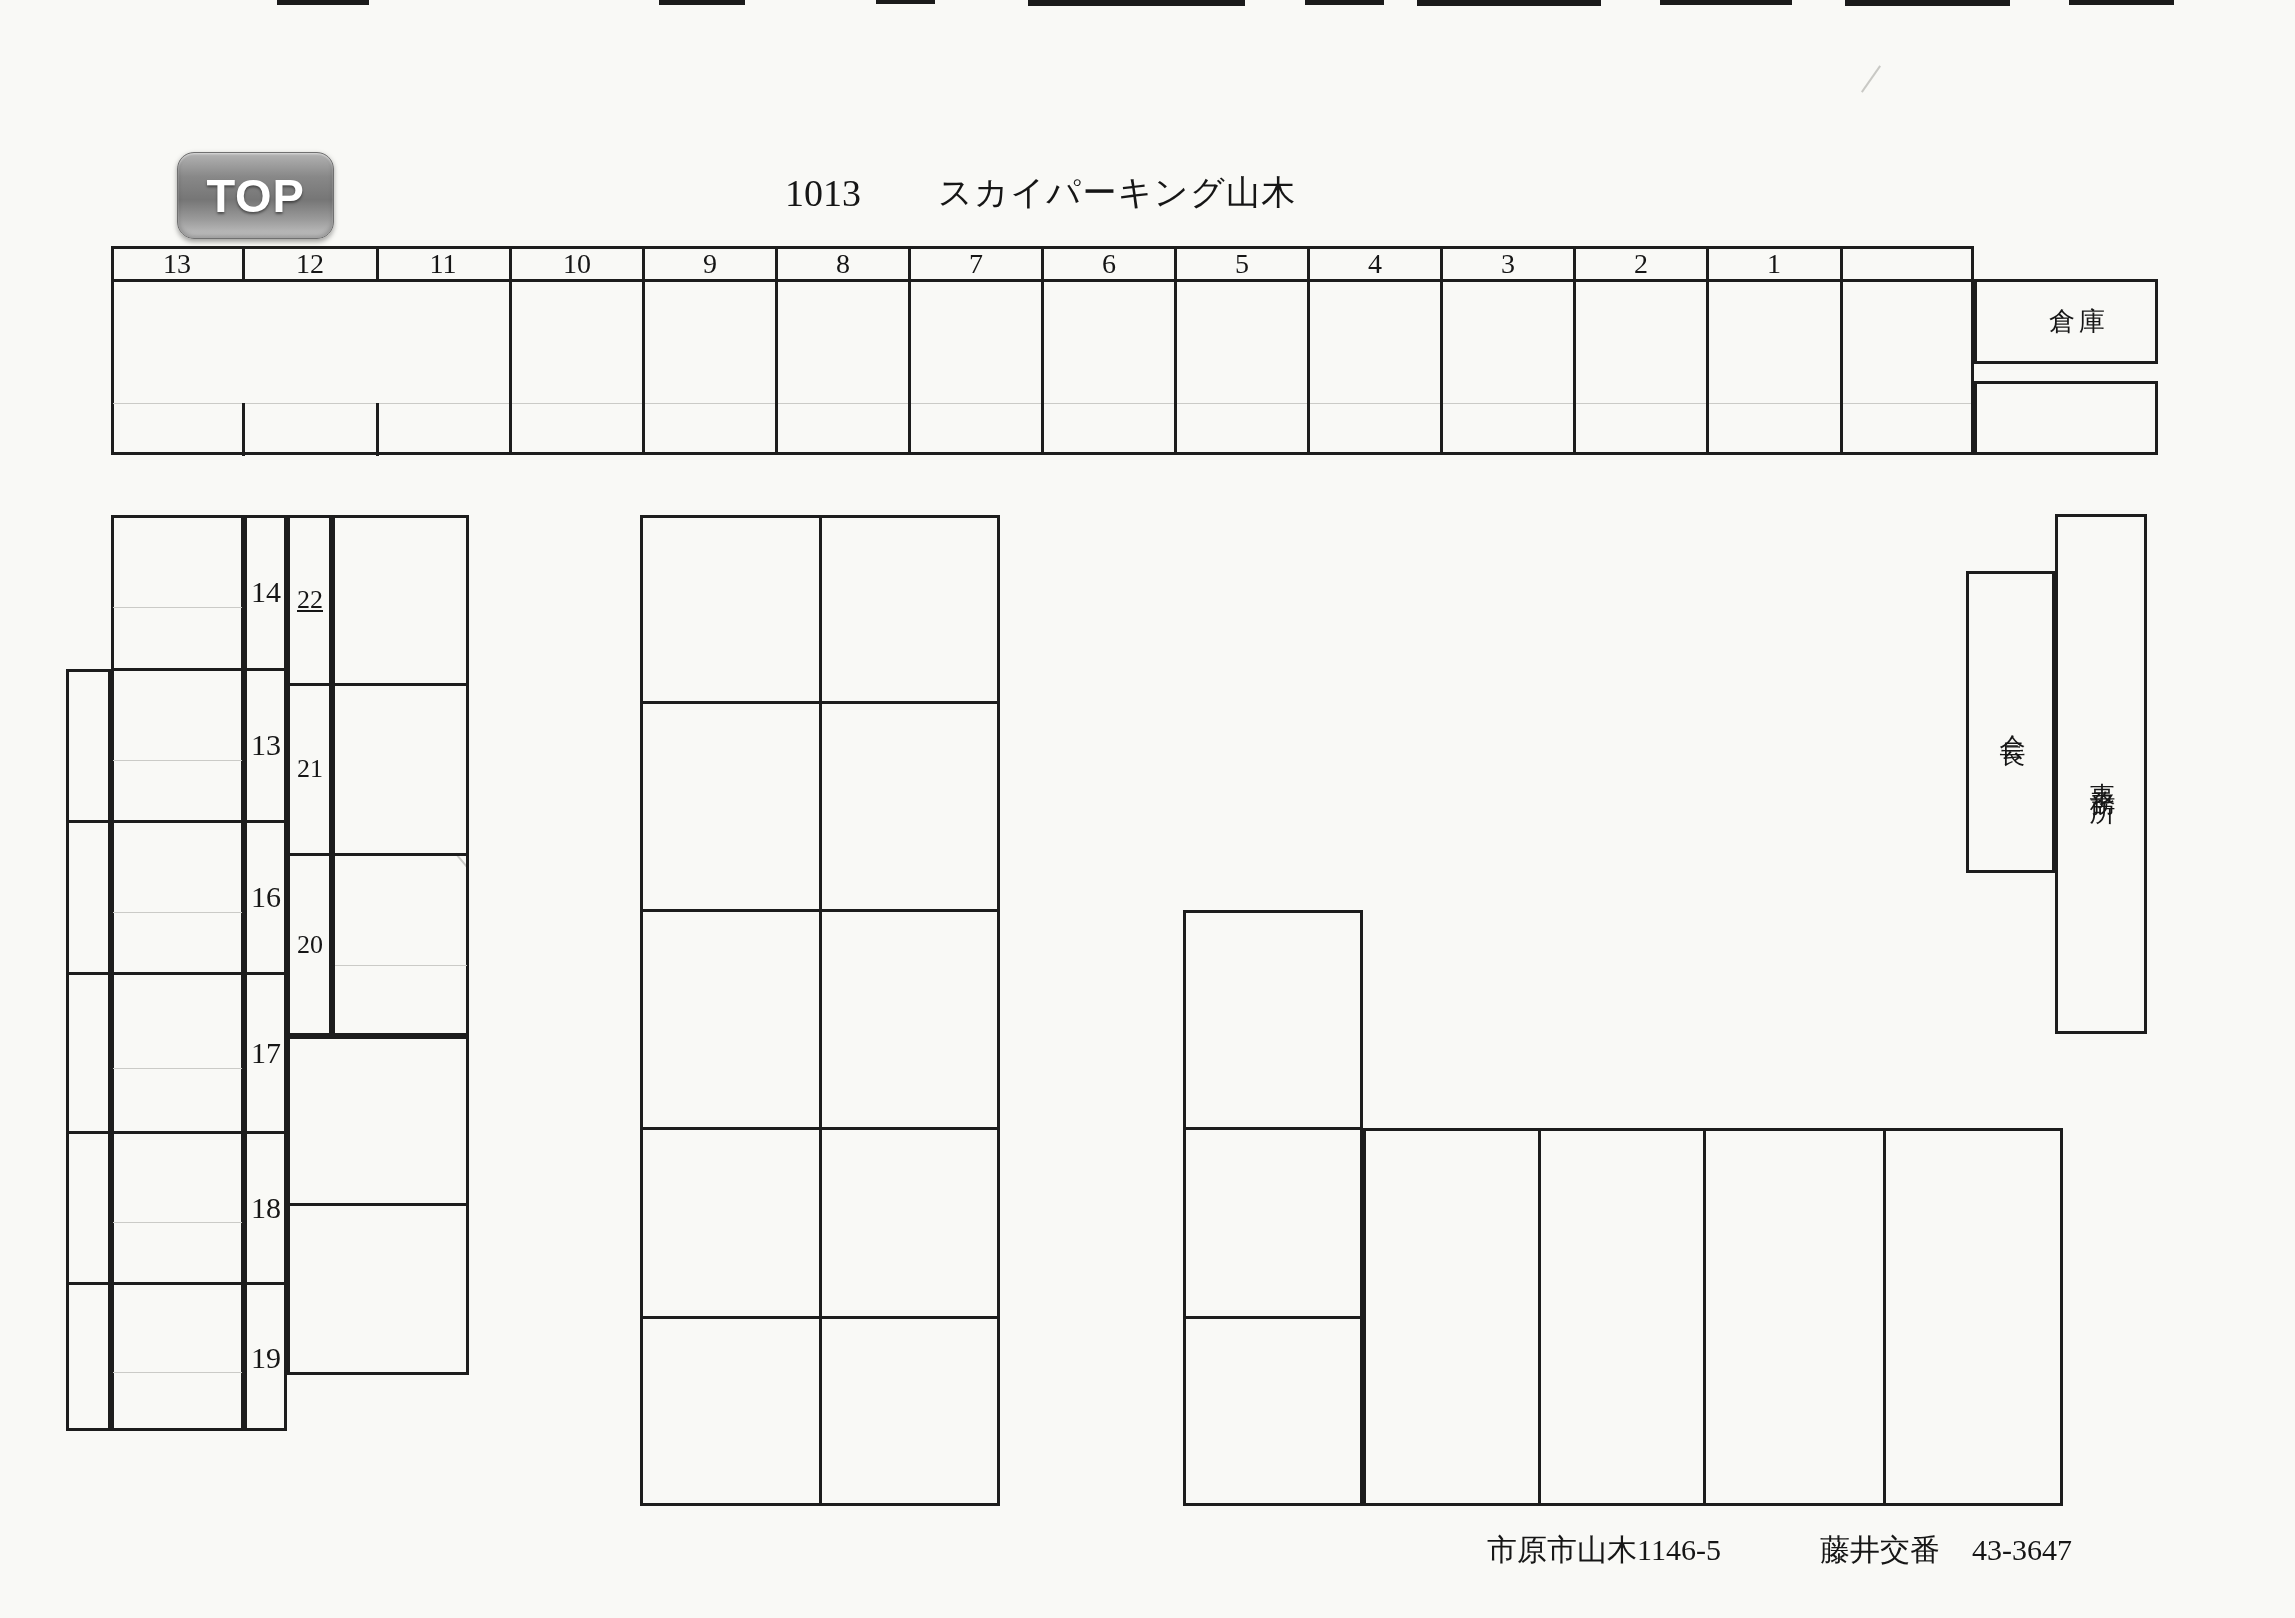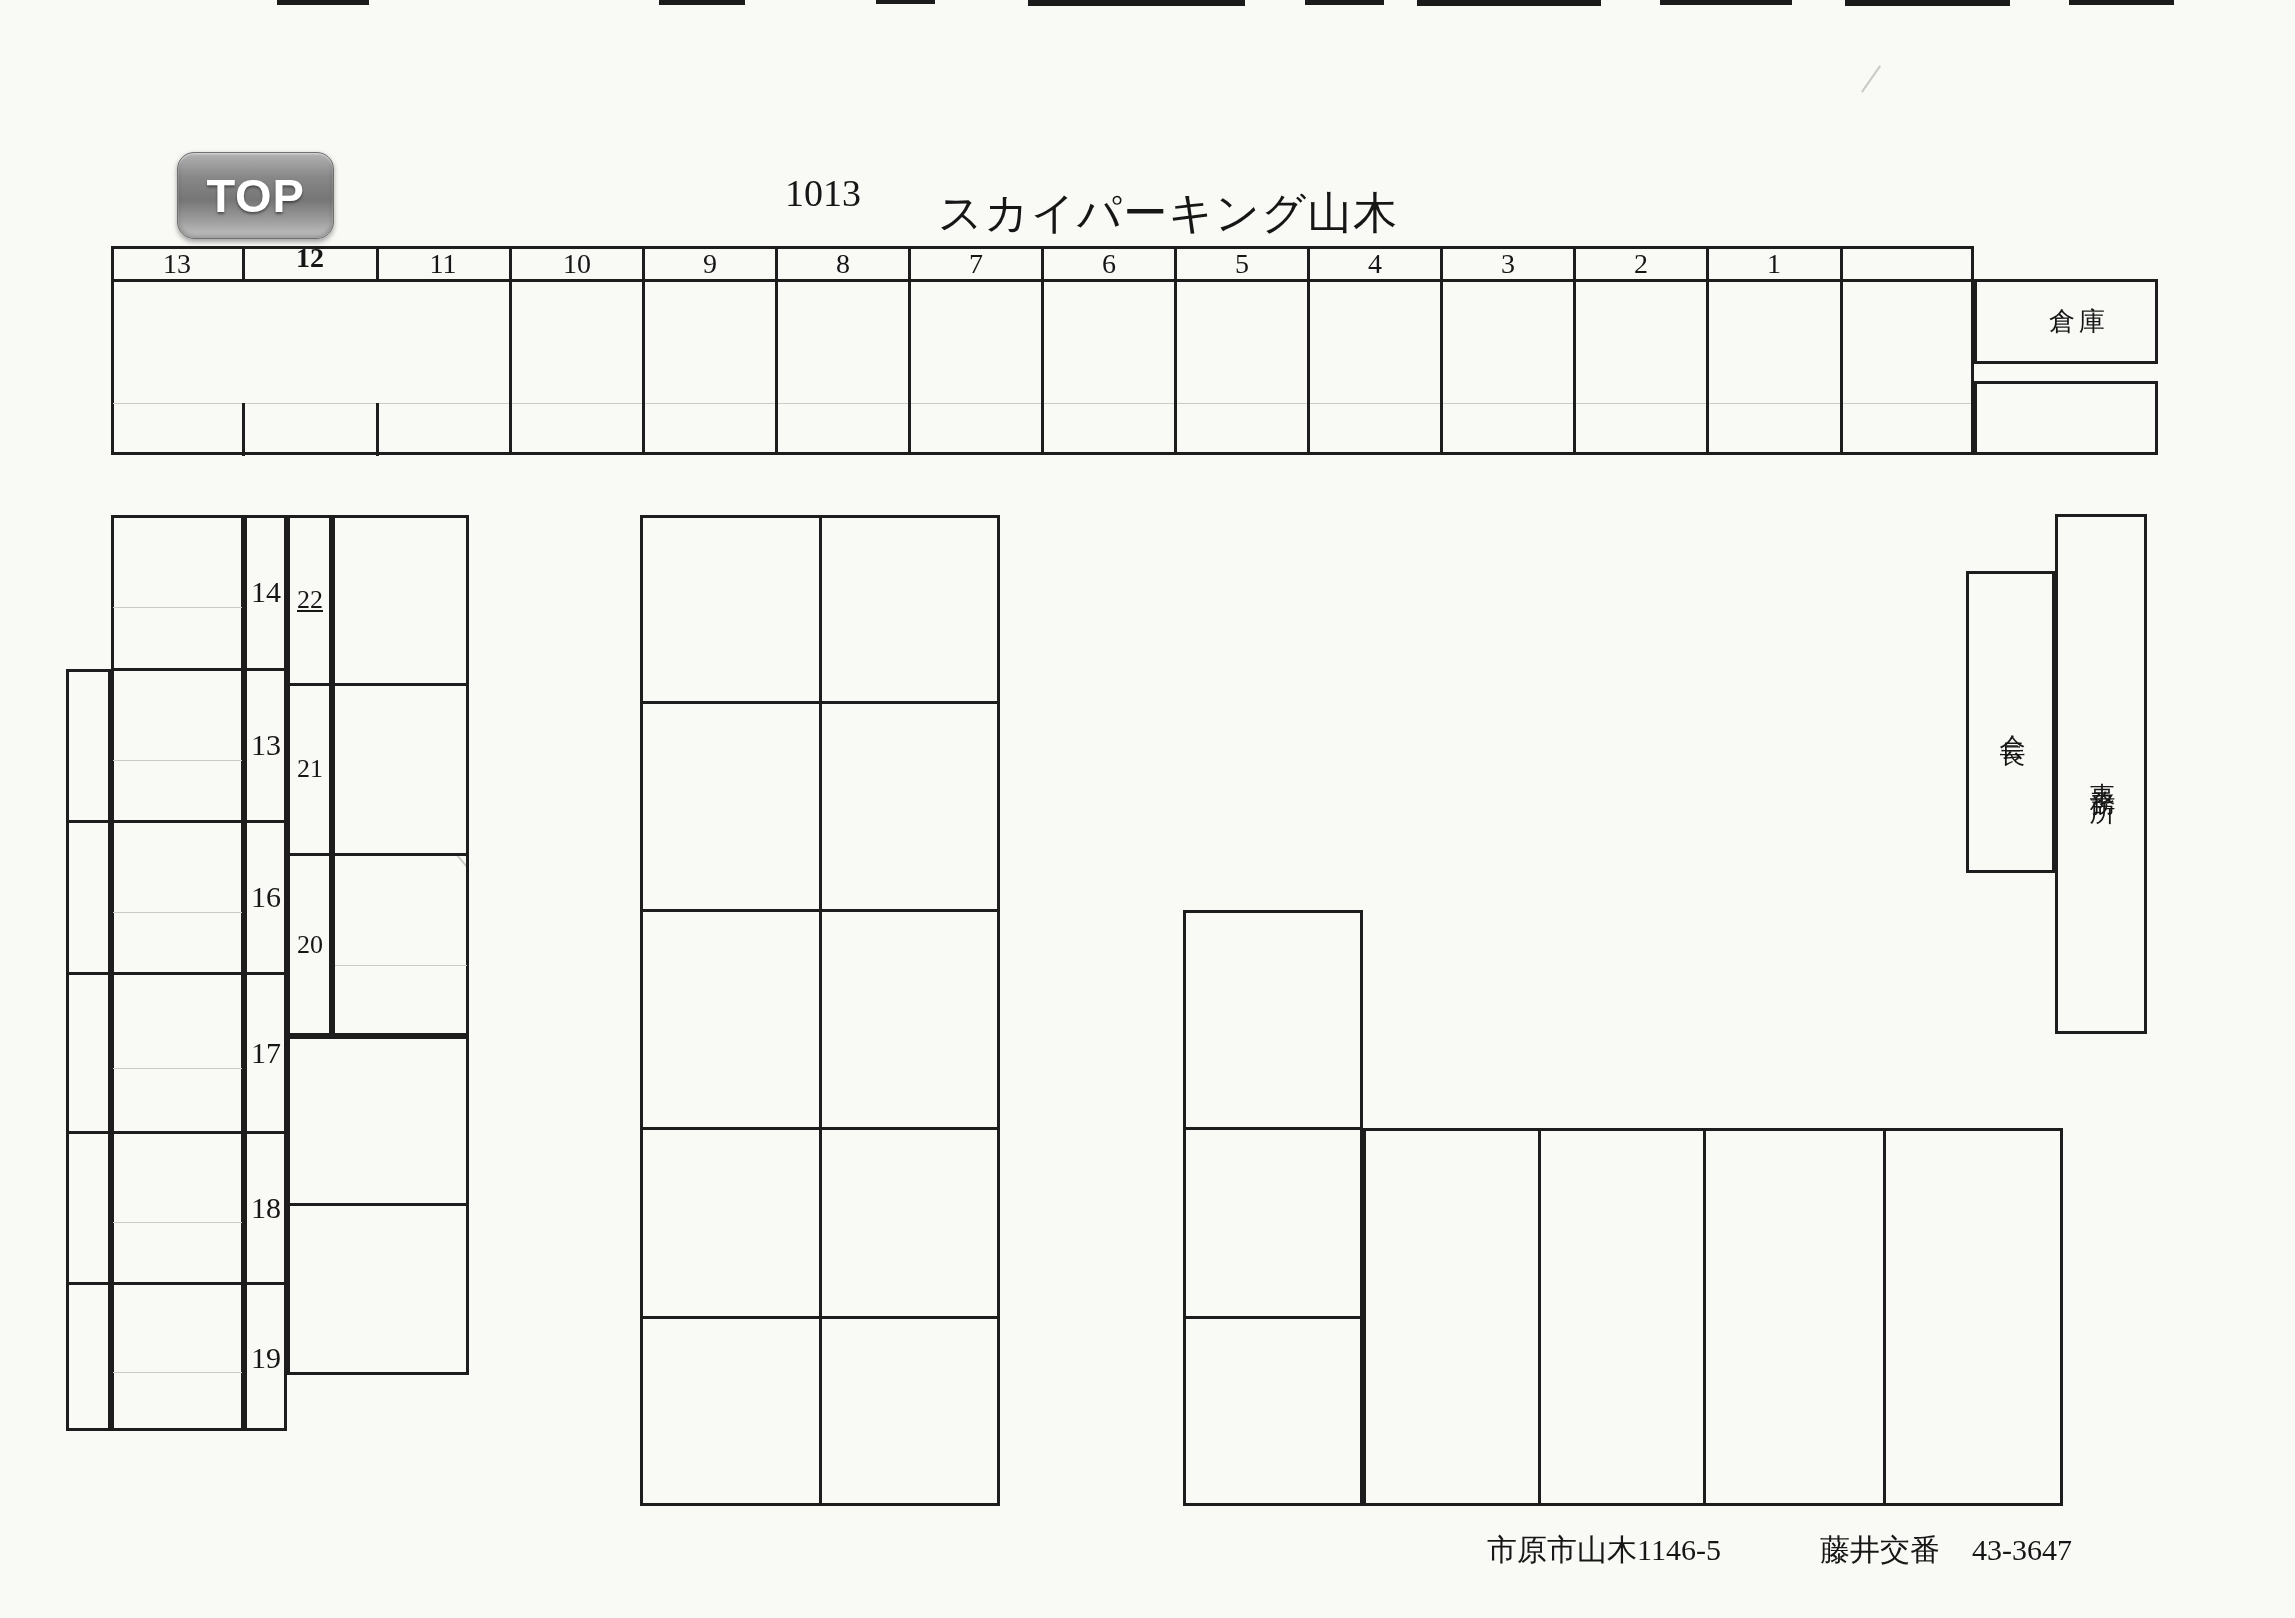--- a/index.html
+++ b/index.html
@@ -10,21 +10,21 @@
   .vl{position:absolute;width:2.6px;background:#1d1d1d;}
   .fl{position:absolute;height:1.3px;background:#cbcbc7;}
   .lbl{position:absolute;transform:translate(-50%,-50%);white-space:nowrap;line-height:1;}
   .lleft{position:absolute;transform:translate(0,-50%);white-space:nowrap;line-height:1;}
   .num-h{font-size:28px;}
   .num-n{font-size:30px;}
   .num-s{font-size:26px;}
   .bldg{font-size:26px;letter-spacing:4px;margin-left:12px;}
   .vtx{writing-mode:vertical-rl;text-orientation:upright;letter-spacing:8px;font-size:26px;}
   .title-code{position:absolute;left:785px;top:171px;font-size:38px;}
-  .title-name{position:absolute;left:938px;top:184px;font-size:44px;letter-spacing:1.3px;}
+  .title-name{position:absolute;left:938px;top:170px;font-size:34px;letter-spacing:1.3px;}
   .ftxt{font-size:30px;}
   #top-btn{position:absolute;left:177px;top:152px;width:157px;height:87px;
            border-radius:17px;border:1.3px solid #707070;box-sizing:border-box;
            background:linear-gradient(180deg,#b3b3b3 0%,#888888 28%,#767676 55%,#9a9a9a 78%,#c4c4c4 100%);
            box-shadow:0 2.6px 5.3px rgba(0,0,0,.35), inset 0 1.3px 2px rgba(255,255,255,.55), inset 0 -2px 4px rgba(0,0,0,.25);
            display:flex;align-items:center;justify-content:center;cursor:pointer;}
   #top-btn span{font-family:"Liberation Sans",sans-serif;font-weight:700;font-size:47px;
            color:#ffffff;text-shadow:0 2px 2.6px rgba(0,0,0,.45);letter-spacing:0.7px;}
   .artifact{position:absolute;background:#1b1b1b;}
   .smudge{position:absolute;background:#c9c9c5;}
@@ -69,21 +69,21 @@
   <div class="vl" style="left:908px;top:246px;height:209px;"></div>
   <div class="vl" style="left:1041px;top:246px;height:209px;"></div>
   <div class="vl" style="left:1174px;top:246px;height:209px;"></div>
   <div class="vl" style="left:1307px;top:246px;height:209px;"></div>
   <div class="vl" style="left:1440px;top:246px;height:209px;"></div>
   <div class="vl" style="left:1573px;top:246px;height:209px;"></div>
   <div class="vl" style="left:1706px;top:246px;height:209px;"></div>
   <div class="vl" style="left:1840px;top:246px;height:209px;"></div>
 
   <div class="lbl num-h" style="left:177px;top:264px;">13</div>
-  <div class="lbl num-h" style="left:310px;top:258px;font-weight:bold;">12</div>
+  <div class="lbl num-h" style="left:310px;top:264px;">12</div>
   <div class="lbl num-h" style="left:443px;top:264px;">11</div>
   <div class="lbl num-h" style="left:577px;top:264px;">10</div>
   <div class="lbl num-h" style="left:710px;top:264px;">9</div>
   <div class="lbl num-h" style="left:843px;top:264px;">8</div>
   <div class="lbl num-h" style="left:976px;top:264px;">7</div>
   <div class="lbl num-h" style="left:1109px;top:264px;">6</div>
   <div class="lbl num-h" style="left:1242px;top:264px;">5</div>
   <div class="lbl num-h" style="left:1375px;top:264px;">4</div>
   <div class="lbl num-h" style="left:1508px;top:264px;">3</div>
   <div class="lbl num-h" style="left:1641px;top:264px;">2</div>

